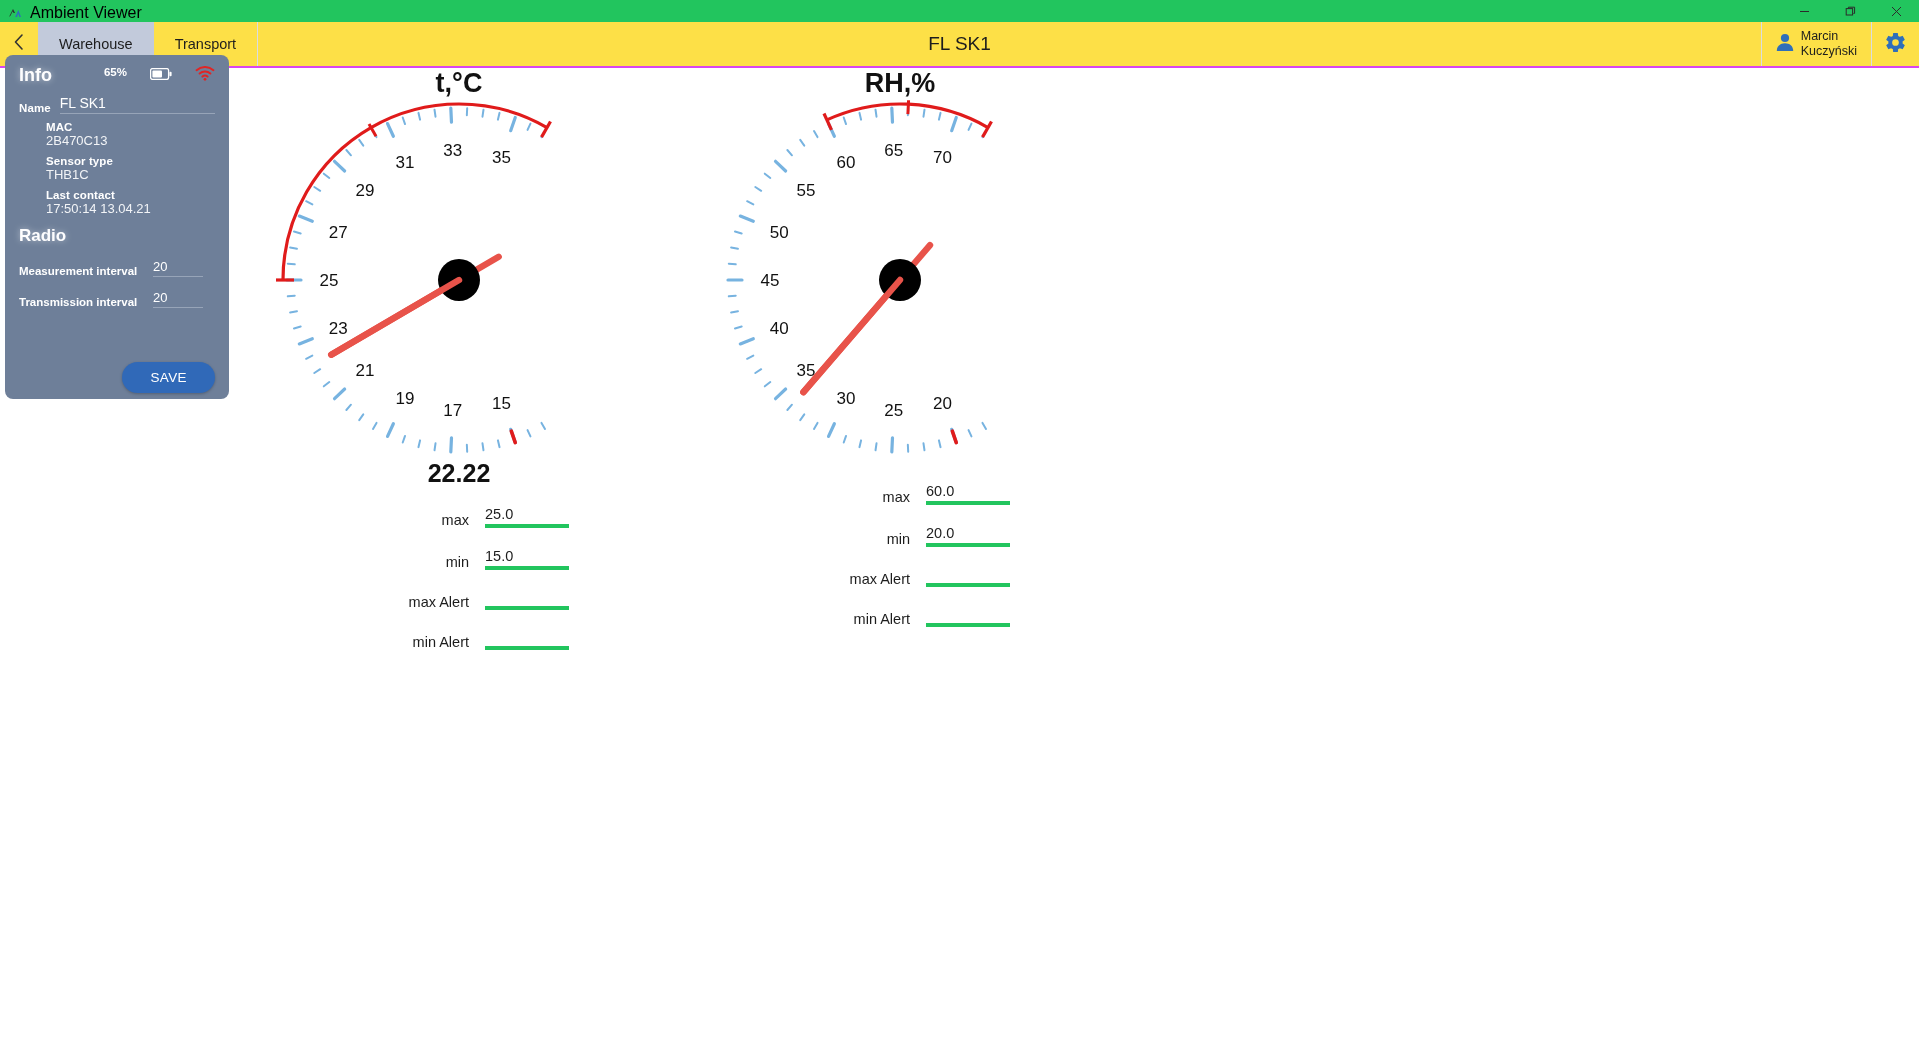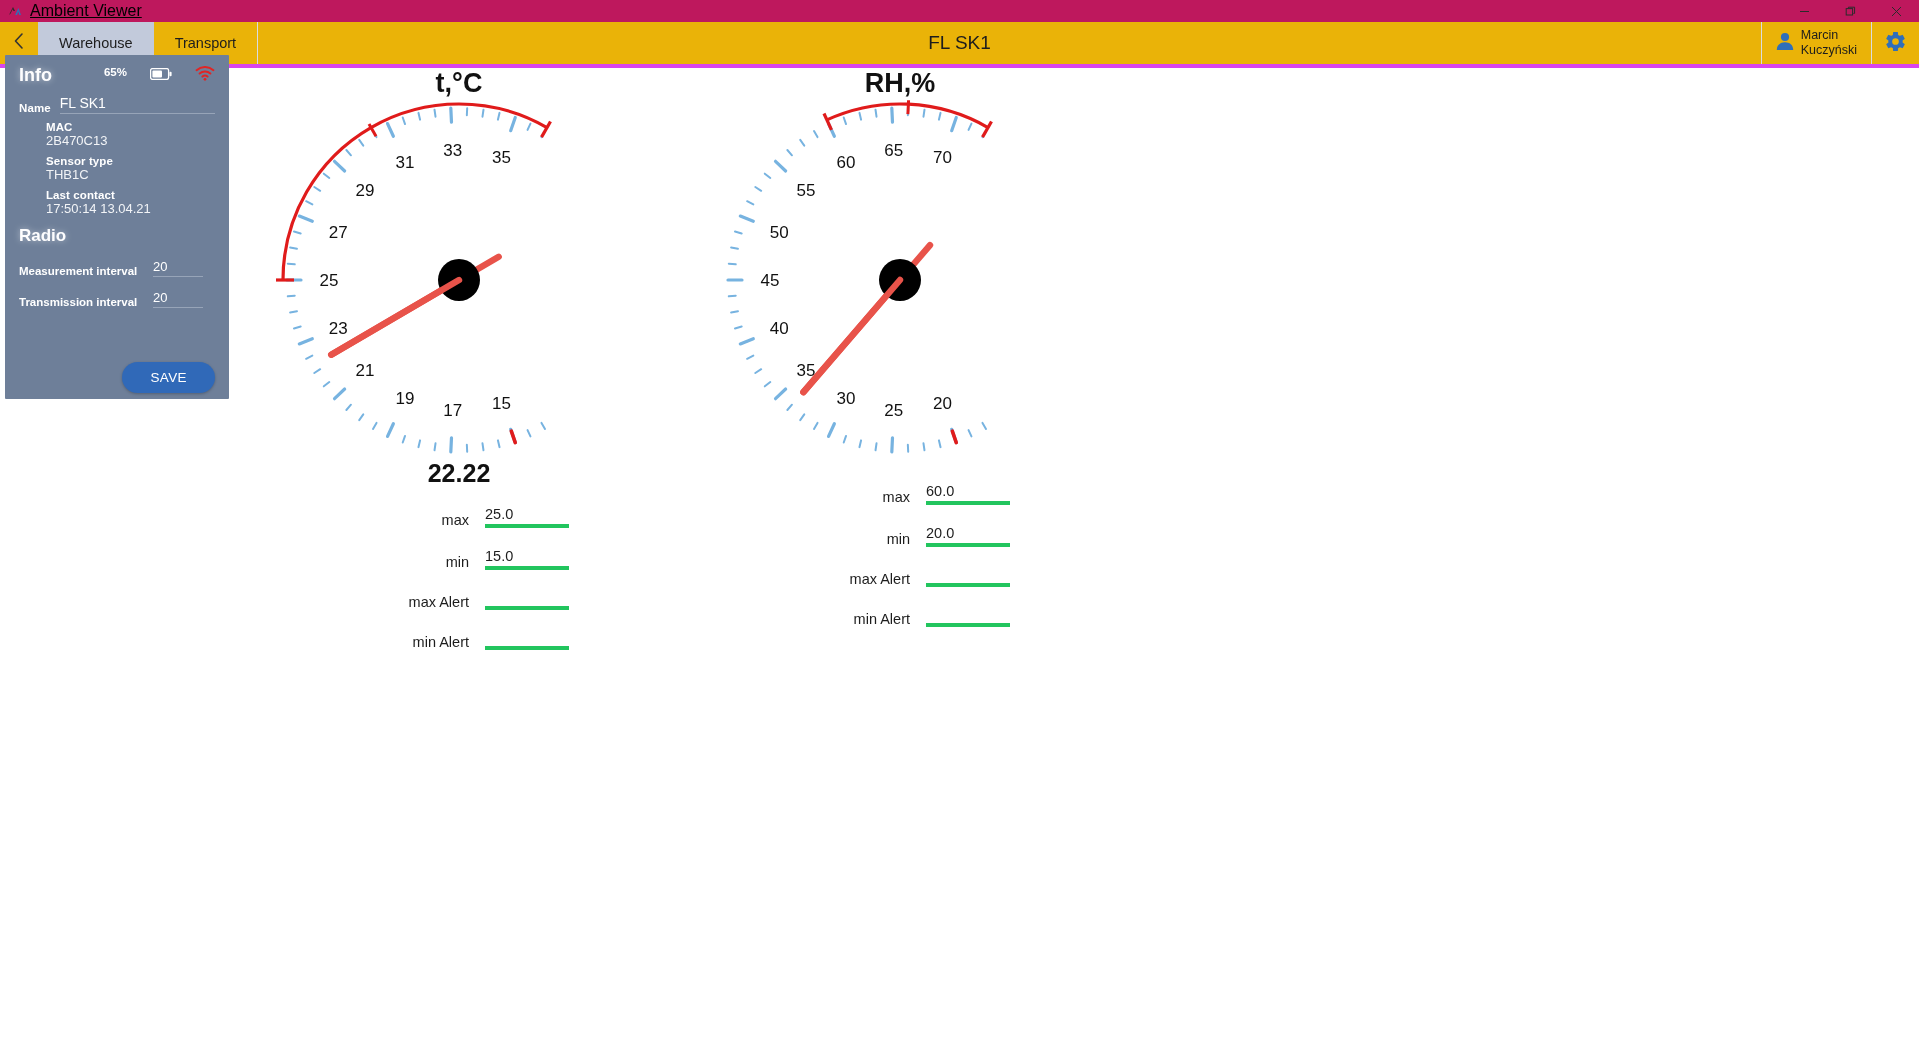--- a/index.html
+++ b/index.html
@@ -5,40 +5,39 @@
   * { box-sizing: border-box; margin: 0; padding: 0; }
   html, body {
     width: 1919px; height: 1040px;
     font-family: "Liberation Sans", sans-serif;
     background: #ffffff; overflow: hidden;
   }
 
   
   .titlebar {
     height: 22px; width: 100%;
-    background: #be185d;
-    display: flex; align-items: center;
+    background: #22c55e;
+    display: flex; align-items: flex-end;
     position: relative;
-    text-decoration: underline;
   }
   .titlebar-left { display: flex; align-items: center; gap: 8px; padding-left: 8px; }
   .app-glyph { width: 14px; height: 14px; display: block; }
   .win-controls { position: absolute; right: 0; top: 0; height: 22px; display: flex; }
   .win-btn {
     width: 46px; height: 22px;
     display: flex; align-items: center; justify-content: center;
     color: #2b2b2b;
   }
   .win-btn svg { display: block; }
 
   
   .header {
     height: 46px; width: 100%;
-    background: #eab308;
-    border-bottom: 4px solid #d946ef;
+    background: #fde047;
+    border-bottom: 2px solid #d946ef;
     display: flex; align-items: stretch;
     position: relative;
     justify-content: space-between;
   }
   .back-btn {
     width: 38px; display: flex; align-items: center; justify-content: center;
     color: #333;
   }
   .tabs { display: flex; align-items: stretch; }
   .tab {
@@ -65,21 +64,21 @@
   .gear-box {
     width: 48px; display: flex; align-items: center; justify-content: center;
     border-left: 1px solid #d9dce2;
   }
 
   
   .sidebar {
     position: absolute; left: 5px; top: 55px;
     width: 224px; height: 344px;
     background: #6e7f99;
-    border-radius: 1px;
+    border-radius: 8px;
     color: #ffffff;
     padding: 10px 14px 12px 14px;
   }
   .sb-head-row { display: flex; align-items: center; justify-content: space-between; }
   .sb-title {
     font-size: 18px; font-weight: bold; color: #fdfdfe;
     text-shadow: 0 0 6px rgba(255,255,255,.55);
   }
   .sb-status { display: flex; align-items: flex-start; gap: 23px; }
   .battery-pct { font-size: 11.5px; font-weight: bold; color: #ffffff; }

